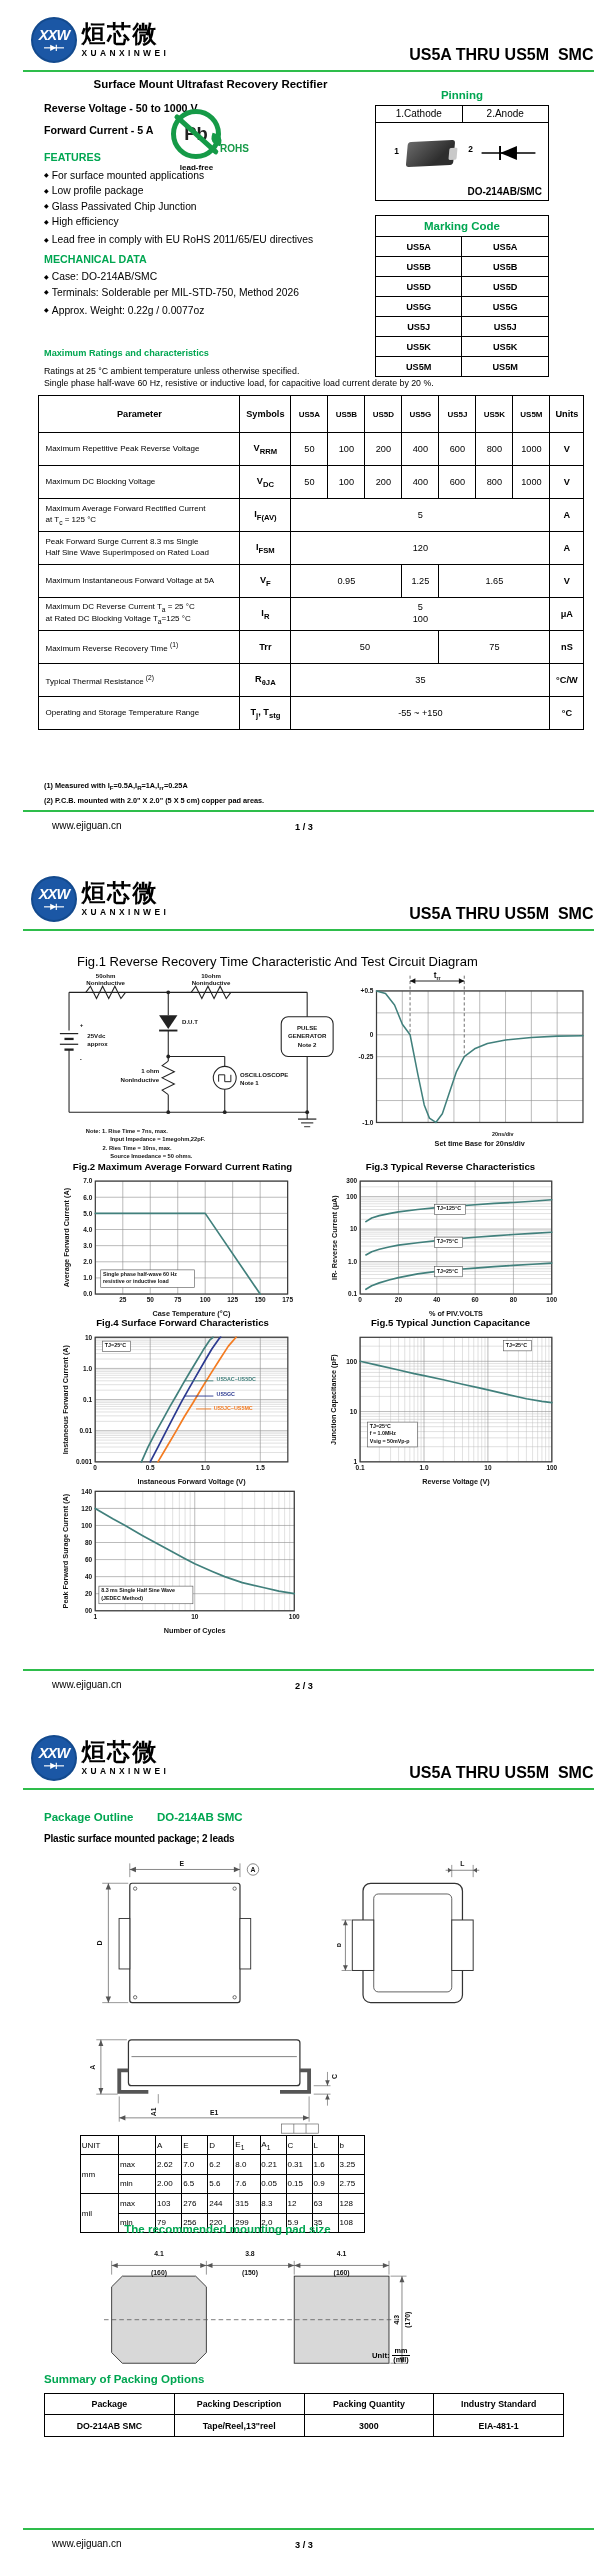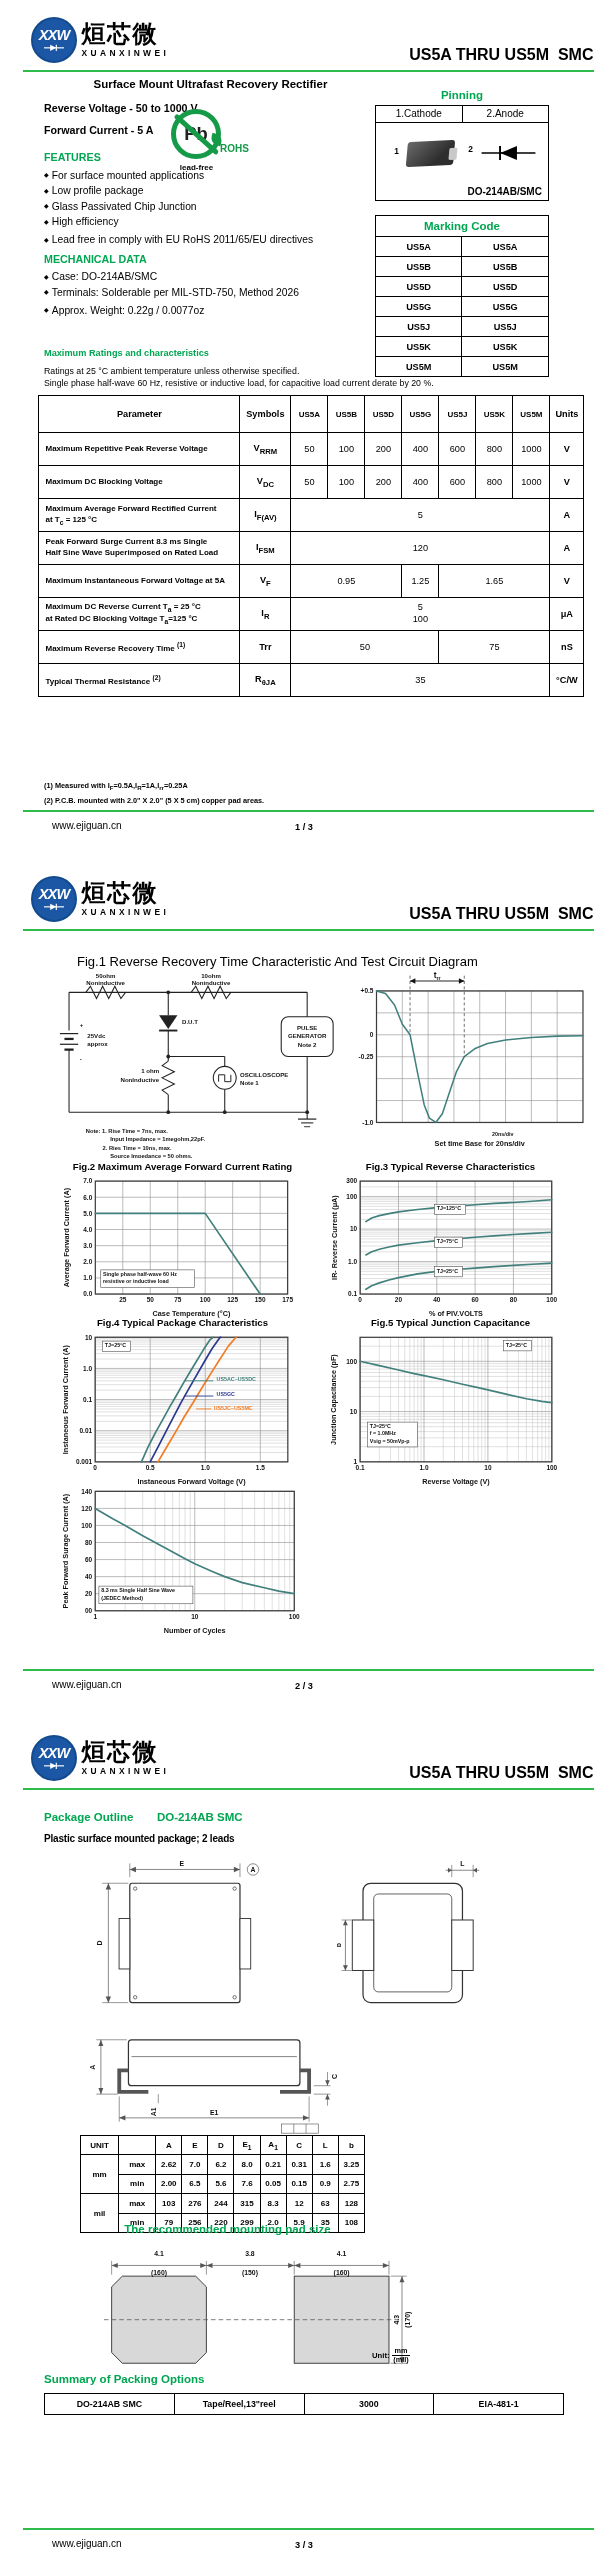--- a/index.html
+++ b/index.html
@@ -53,21 +53,21 @@
   .mk .mk-title{font-size:11.5px;height:18.4px;}
   
   .rat-h{position:absolute;left:44px;top:348px;font-size:9.2px;font-weight:bold;}
   .cond1{position:absolute;left:44px;top:366px;font-size:8.8px;}
   .cond2{position:absolute;left:44px;top:378px;font-size:8.8px;}
   .rt-wrap{position:absolute;left:21.4px;top:395px;padding-left:17px;}
   table.rt{border-collapse:collapse;table-layout:fixed;width:542px;}
   .rt th,.rt td{border:1.1px solid #000;text-align:center;font-size:9.2px;padding:1.5px 0.8px;overflow:hidden;}
   .rt tr{height:33px;}
   .rt tr.hdr{height:37px;}
-  .rt .param{text-align:left;padding-left:6.1px;font-size:8px;line-height:1.35;font-weight:bold;}
+  .rt .param{text-align:left;padding-left:6.1px;font-size:8px;line-height:1.35;}
   .rt .sym{font-weight:bold;font-size:9.2px;}
   .rt .unit{font-weight:bold;}
   .rt th{font-size:9.2px;}
   .fn1{position:absolute;left:44px;top:781px;font-size:7.3px;font-weight:bold;}
   .fn2{position:absolute;left:44px;top:796px;font-size:7.3px;font-weight:bold;}
   
   .fig1-title{position:absolute;left:77px;top:95px;font-size:13px;font-weight:normal;}
   .fig{position:absolute;}
   .figtitle{text-align:center;font-size:9.6px;font-weight:bold;line-height:1.3;margin-bottom:1.5px;}
   svg text{font-family:"Liberation Sans",sans-serif;}
@@ -77,21 +77,21 @@
   .trrlab{font-size:11px;font-weight:bold;fill:#111;}
   .ckt-lab{font-size:8px;font-weight:bold;fill:#111;}
   .ckt-note{font-size:7.5px;font-weight:bold;fill:#111;}
   .dim-lab{font-size:9px;font-weight:bold;fill:#111;}
   
   .po-h{position:absolute;left:44px;top:93px;font-size:11.5px;font-weight:bold;}
   .po-pkg{position:absolute;left:157px;top:93px;font-size:11.5px;font-weight:bold;}
   .po-desc{position:absolute;left:44px;top:115px;font-size:10px;font-weight:bold;letter-spacing:-0.2px;}
   .dims-wrap{position:absolute;left:80px;top:417px;}
   table.dims{border-collapse:collapse;table-layout:fixed;width:285px;}
-  .dims td{border:1.1px solid #000;text-align:center;font-size:8px;font-weight:bold;height:18.4px;padding:0 0.8px;}
+  .dims td{border:1.1px solid #000;font-size:8px;font-weight:normal;height:18.4px;padding:0 0.8px;}
   .pad-h{position:absolute;left:44px;top:505px;width:367px;text-align:center;font-size:11.5px;font-weight:bold;}
   .unit-note{position:absolute;left:372px;top:629px;display:flex;align-items:center;font-size:7.7px;font-weight:bold;gap:2.3px;}
   .frac{display:inline-flex;flex-direction:column;align-items:center;font-size:7.3px;line-height:1.15;}
   .frac .den{border-top:0.8px solid #000;padding:0 1.5px;}
   .pack-h{position:absolute;left:44px;top:655px;font-size:11.5px;font-weight:bold;}
   .pack-wrap{position:absolute;left:44px;top:675px;}
   table.pack{border-collapse:collapse;table-layout:fixed;width:520px;}
   .pack td{border:1.5px solid #000;text-align:center;font-size:8.8px;font-weight:bold;height:18.4px;}
 </style>
 </head>
@@ -286,20 +286,26 @@
         <td class="sym">Trr</td>
         <td colspan="4">50</td>
         <td colspan="3">75</td>
         <td class="unit">nS</td>
       </tr>
       <tr>
         <td class="param">Typical Thermal Resistance <sup>(2)</sup></td>
         <td class="sym">R<sub>θJA</sub></td>
         <td colspan="7">35</td>
         <td class="unit">°C/W</td>
+      </tr>
+      <tr>
+        <td class="param">Operating and Storage Temperature Range</td>
+        <td class="sym">T<sub>j</sub>, T<sub>stg</sub></td>
+        <td colspan="7">-55 ~ +150</td>
+        <td class="unit">°C</td>
       </tr>
     </tbody>
       </table>
   </div>
 
   <div class="fn1">(1) Measured with I<sub>F</sub>=0.5A,I<sub>R</sub>=1A,I<sub>rr</sub>=0.25A</div>
   <div class="fn2">(2) P.C.B. mounted with 2.0" X 2.0" (5 X 5 cm) copper pad areas.</div>
 
   <div class="ftr-line"></div>
   <div class="ftr-site">www.ejiguan.cn</div>
@@ -520,21 +526,21 @@
         <rect x="139.4" y="81.4" width="36.699999999999996" height="13.5" fill="#fff" stroke="#555" stroke-width="0.8"></rect>
         <text x="142.4" y="89.4" class="ann" text-anchor="start" fill="#111"><tspan x="142.4" dy="0">TJ=75°C</tspan></text>
         <rect x="139.4" y="119.88000000000001" width="36.699999999999996" height="13.5" fill="#fff" stroke="#555" stroke-width="0.8"></rect>
         <text x="142.4" y="127.88000000000001" class="ann" text-anchor="start" fill="#111"><tspan x="142.4" dy="0">TJ=25°C</tspan></text>
         <text x="167.5" y="185" text-anchor="middle" class="axlab">% of PIV.VOLTS</text>
         <text transform="translate(11,82) rotate(-90)" text-anchor="middle" class="axlab">IR- Reverse Current (μA)</text>
       </svg>
   </div>
 
   <div class="fig" style="left:60px;top:458px;width:245px">
-    <div class="figtitle">Fig.4  Typical Package Characteristics</div>
+    <div class="figtitle">Fig.4  Surface Forward Characteristics</div>
     <svg width="237" height="157" viewBox="0 0 310 205">
         <line x1="46" x2="298" y1="158.73302767669276" y2="158.73302767669276" stroke="#bdbdbd" stroke-width="0.6"></line>
         <line x1="46" x2="298" y1="151.55730887017376" y2="151.55730887017376" stroke="#bdbdbd" stroke-width="0.6"></line>
         <line x1="46" x2="298" y1="146.4660553533855" y2="146.4660553533855" stroke="#bdbdbd" stroke-width="0.6"></line>
         <line x1="46" x2="298" y1="142.51697232330724" y2="142.51697232330724" stroke="#bdbdbd" stroke-width="0.6"></line>
         <line x1="46" x2="298" y1="139.2903365468665" y2="139.2903365468665" stroke="#bdbdbd" stroke-width="0.6"></line>
         <line x1="46" x2="298" y1="136.56225486941904" y2="136.56225486941904" stroke="#bdbdbd" stroke-width="0.6"></line>
         <line x1="46" x2="298" y1="134.1990830300783" y2="134.1990830300783" stroke="#bdbdbd" stroke-width="0.6"></line>
         <line x1="46" x2="298" y1="132.1146177403475" y2="132.1146177403475" stroke="#bdbdbd" stroke-width="0.6"></line>
         <line x1="46" x2="298" y1="117.98302767669276" y2="117.98302767669276" stroke="#bdbdbd" stroke-width="0.6"></line>
@@ -931,20 +937,26 @@
     <span class="frac">
       <span>mm</span>
       <span class="den">(mil)</span>
     </span>
   </div>
 
   <div class="pack-h green">Summary of Packing Options</div>
   <div class="pack-wrap">
     <table class="pack">
       <tbody>
+          <tr>
+        <td>Package</td>
+        <td>Packing Description</td>
+        <td>Packing Quantity</td>
+        <td>Industry Standard</td>
+      </tr>
       <tr>
         <td>DO-214AB SMC</td>
         <td>Tape/Reel,13"reel</td>
         <td>3000</td>
         <td>EIA-481-1</td>
       </tr>
     </tbody>
       </table>
   </div>
 

